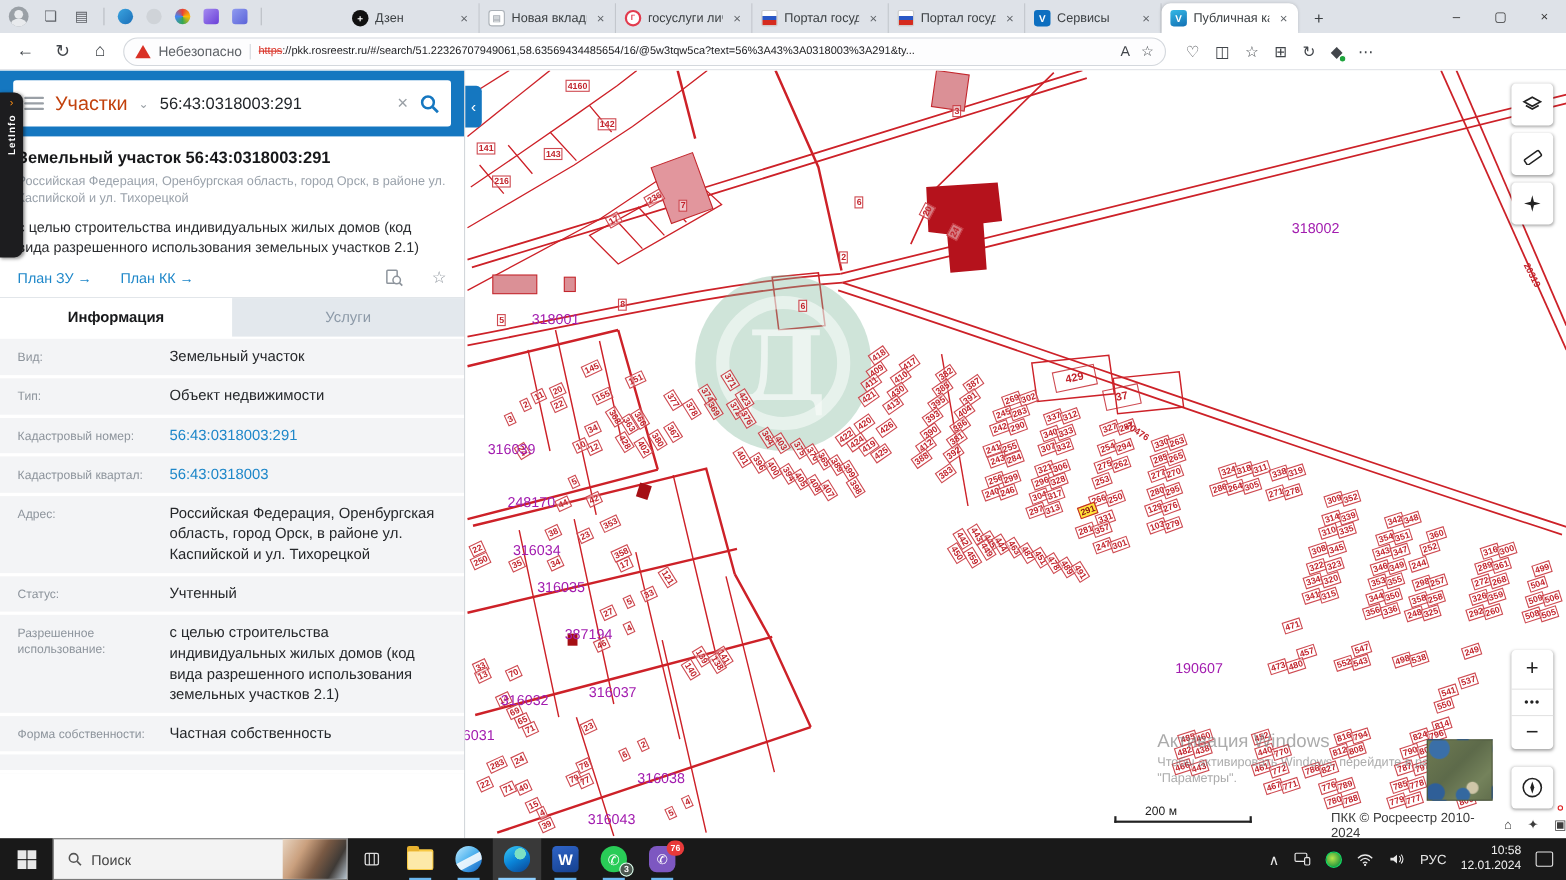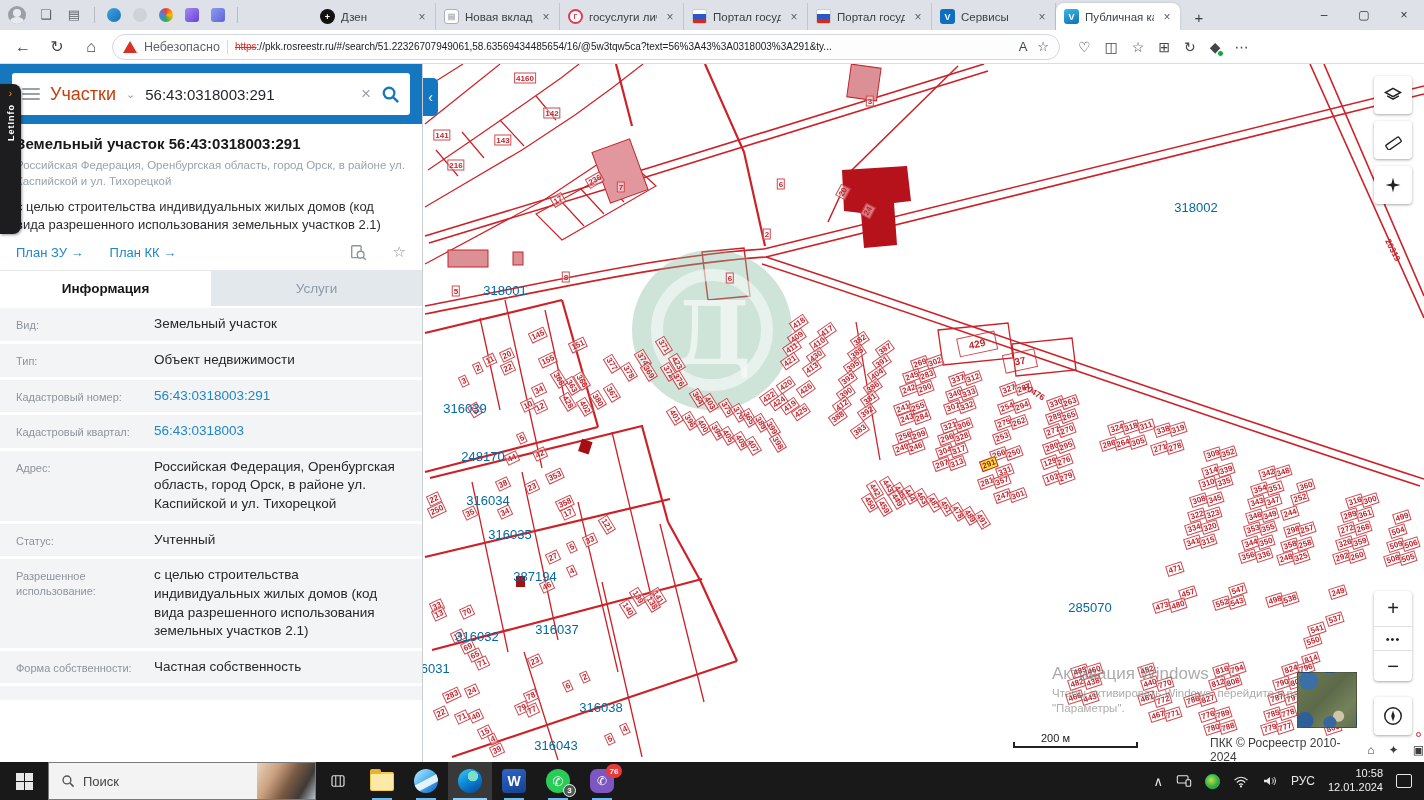--- a/index.html
+++ b/index.html
@@ -74,21 +74,21 @@
   .info-row .lbl { width:138px; flex:none; color:#8d949c; font-size:11px; line-height:1.35; padding-top:3px; }
   .info-row .val { font-size:13.5px; color:#26282b; line-height:1.38; }
   .info-row .val.link { color:#1e87c9; }
 
   
   #map { position:absolute; left:423px; top:64px; width:1001px; height:698px; background:#ffffff; overflow:hidden; }
   #map svg.base { position:absolute; left:0; top:0; }
   .parcel { position:absolute; font-size:8px; font-weight:bold; color:#c2252d; border:1px solid rgba(198,42,50,.85); line-height:9px; padding:0 1px; background:rgba(255,255,255,.45); white-space:nowrap; z-index:2; }
   .parcel.hl { background:#ffe53b; color:#8c1016; border-color:#c2252d; }
   .parcel.big { font-size:10px; padding:3px 10px; line-height:11px; background:transparent; }
-  .quarter { position:absolute; font-size:13px; color:#0369a1; white-space:nowrap; z-index:2;text-align:right; }
+  .quarter { position:absolute; font-size:13px; color:#a21caf; white-space:nowrap; z-index:2;text-align:right; }
   .roadlab { position:absolute; font-size:8.5px; color:#c2252d; font-weight:bold; white-space:nowrap; z-index:2; }
   .mbtn { position:absolute; width:38px; background:#fff; border-radius:4px; box-shadow:0 1px 3px rgba(0,0,0,.35); display:flex; align-items:center; justify-content:center; color:#222; z-index:4; }
   .zoomgroup { position:absolute; width:38px; background:#fff; border-radius:4px; box-shadow:0 1px 3px rgba(0,0,0,.35); display:flex; flex-direction:column; z-index:4; }
   .zoomgroup div { display:flex; align-items:center; justify-content:center; font-size:20px; color:#222; border-bottom:1px solid #e3e3e3; }
   .zoomgroup div:last-child { border-bottom:none; }
   #scalebar { position:absolute; z-index:3; }
   #scalebar .line { width:125px; height:2px; background:#222; position:relative; }
   #scalebar .line::before, #scalebar .line::after { content:""; position:absolute; top:-4px; width:2px; height:6px; background:#222; }
   #scalebar .line::before { left:0; } #scalebar .line::after { right:0; }
   #scalebar .sl-label { font-size:11px; color:#222; margin-bottom:2px; margin-left:28px; }
@@ -675,21 +675,21 @@
         <span class="parcel" style="left: 447px; top: 37px; transform: translate(-50%, -50%) rotate(0deg);">3</span>
         <span class="parcel" style="left: 143px; top: 213px; transform: translate(-50%, -50%) rotate(0deg);">8</span>
         <span class="parcel" style="left: 33px; top: 227px; transform: translate(-50%, -50%) rotate(0deg);">5</span>
         <span class="parcel" style="left: 307px; top: 214px; transform: translate(-50%, -50%) rotate(0deg);">6</span>
         <span class="parcel" style="left: 420px; top: 128px; transform: translate(-50%, -50%) rotate(-62deg);">20</span>
         <span class="parcel" style="left: 445px; top: 147px; transform: translate(-50%, -50%) rotate(-62deg);">24</span>
         <span class="parcel big" style="left: 554px; top: 280px; transform: translate(-50%, -50%) rotate(-12deg);">429</span>
         <span class="parcel big" style="left: 597px; top: 297px; transform: translate(-50%, -50%) rotate(-12deg);">37</span>
         <span class="quarter" style="left: 82px; top: 226px; transform: translate(-50%, -50%) rotate(0deg);">318001</span>
         <span class="quarter" style="left: 773px; top: 143px; transform: translate(-50%, -50%) rotate(0deg);">318002</span>
-        <span class="quarter" style="left: 667px; top: 543px; transform: translate(-50%, -50%) rotate(0deg);">285070</span>
+        <span class="quarter" style="left: 667px; top: 543px; transform: translate(-50%, -50%) rotate(0deg);">190607</span>
         <span class="quarter" style="left: 42px; top: 344px; transform: translate(-50%, -50%) rotate(0deg);">316039</span>
         <span class="quarter" style="left: 60px; top: 392px; transform: translate(-50%, -50%) rotate(0deg);">248170</span>
         <span class="quarter" style="left: 65px; top: 436px; transform: translate(-50%, -50%) rotate(0deg);">316034</span>
         <span class="quarter" style="left: 87px; top: 470px; transform: translate(-50%, -50%) rotate(0deg);">316035</span>
         <span class="quarter" style="left: 112px; top: 512px; transform: translate(-50%, -50%) rotate(0deg);">387194</span>
         <span class="quarter" style="left: 54px; top: 572px; transform: translate(-50%, -50%) rotate(0deg);">316032</span>
         <span class="quarter" style="left: 5px; top: 604px; transform: translate(-50%, -50%) rotate(0deg);">316031</span>
         <span class="quarter" style="left: 134px; top: 565px; transform: translate(-50%, -50%) rotate(0deg);">316037</span>
         <span class="quarter" style="left: 178px; top: 643px; transform: translate(-50%, -50%) rotate(0deg);">316038</span>
         <span class="quarter" style="left: 133px; top: 681px; transform: translate(-50%, -50%) rotate(0deg);">316043</span>

